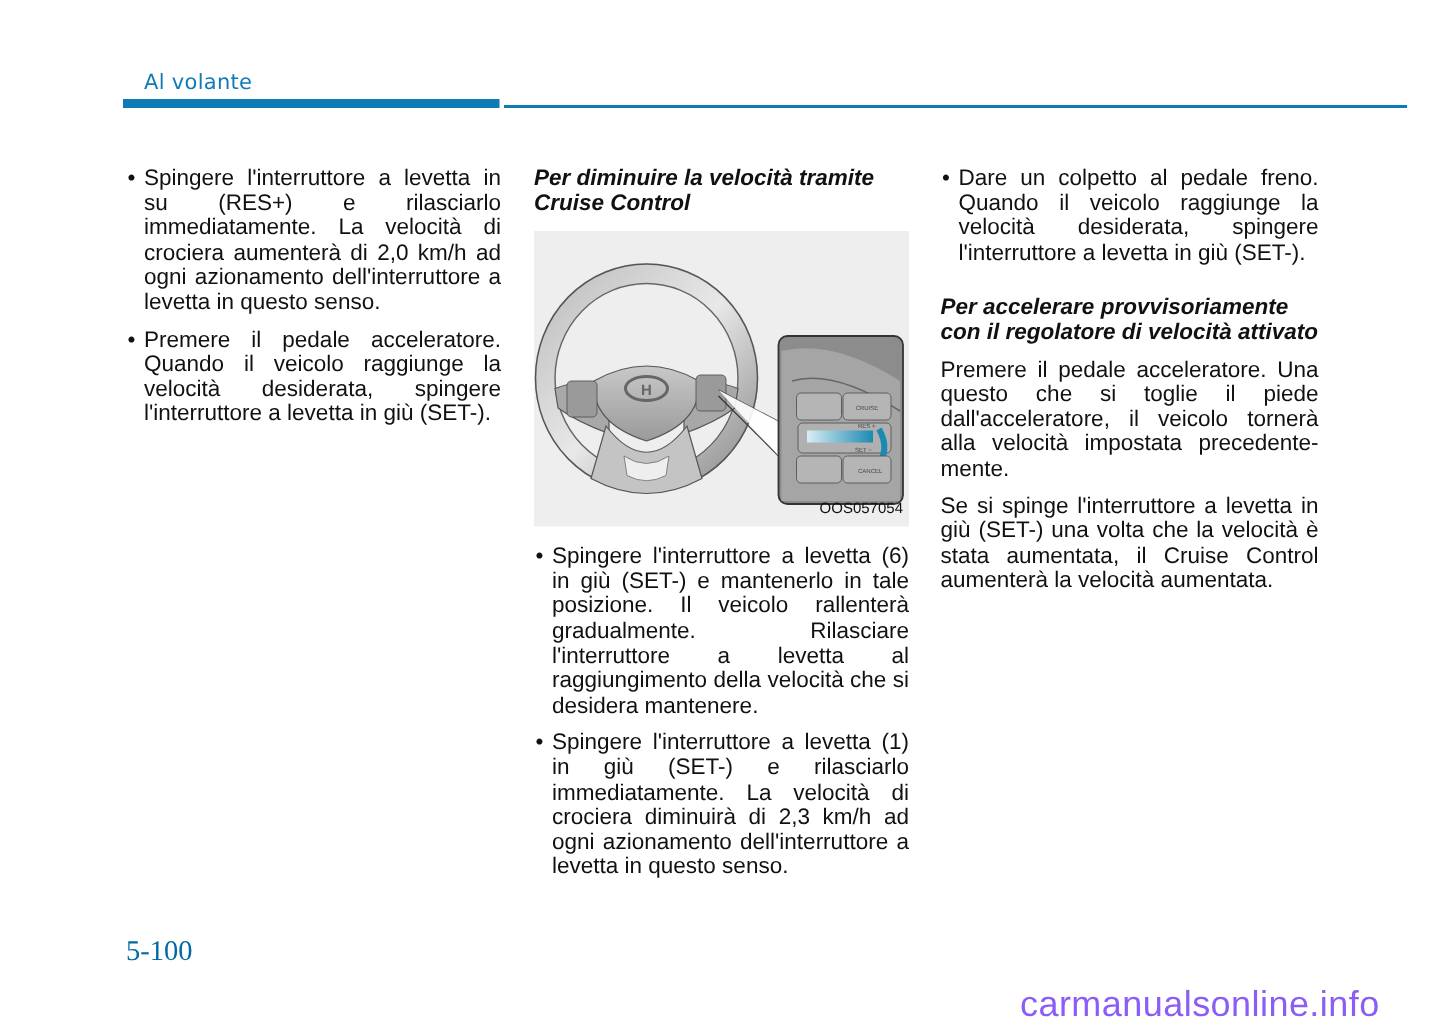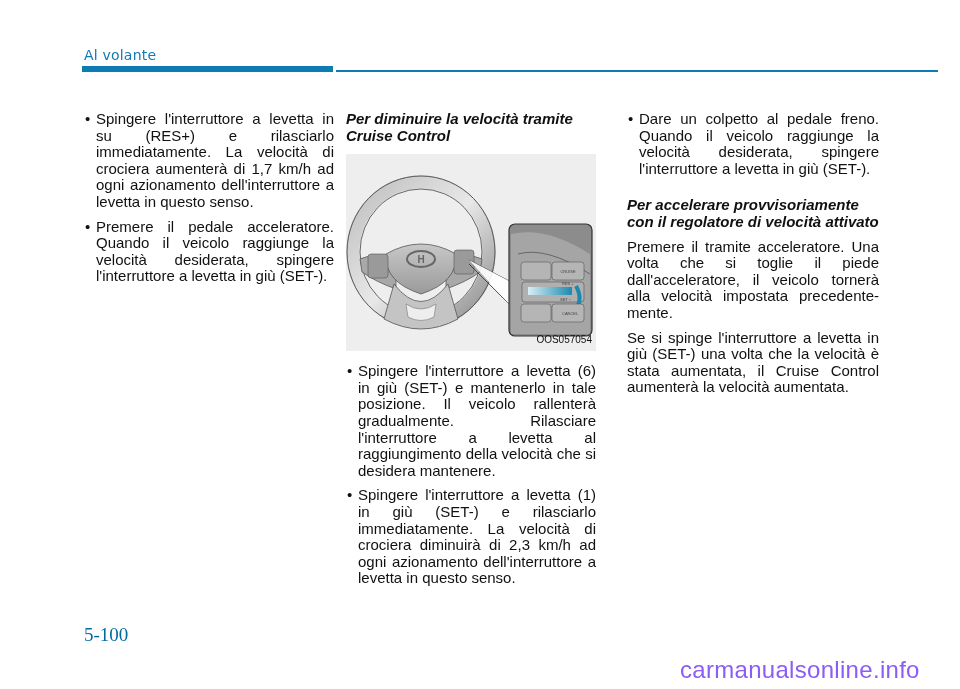--- a/index.html
+++ b/index.html
@@ -3,35 +3,35 @@
 <meta charset="utf-8">
 <style>
   html, body { margin: 0; padding: 0; }
   body {
     width: 960px; height: 689px; position: relative; overflow: hidden;
     background: #ffffff;
     font-family: "Liberation Sans", sans-serif;
     color: #111;
   }
   .section-title {
-    position: absolute; left: 84px; top: 47px;
+    position: absolute; left: 96px; top: 47px;
     font-family: "DejaVu Sans", sans-serif;
     font-size: 14px; color: #0f7bb5; letter-spacing: 0.2px;
   }
   .bar-thick {
     position: absolute; left: 82px; top: 66px; width: 251px; height: 6px;
     background: #0f7bb5;
   }
   .bar-thin {
     position: absolute; left: 336px; top: 70px; width: 602px; height: 2px;
     background: #0f7bb5;
   }
   .col { position: absolute; top: 111px; font-size: 15px; line-height: 16.6px; }
   .col1 { left: 84px; width: 250px; }
-  .col2 { left: 346px; width: 250px; }
+  .col2 { left: 356px; width: 250px; }
   .col3 { left: 627px; width: 252px; }
 
   ul.bullets { list-style: none; margin: 0; padding: 0; }
   ul.bullets li {
     position: relative; padding-left: 12px; text-align: justify;
     text-align-last: left; margin-bottom: 8px;
   }
   ul.bullets li .dot {
     position: absolute; left: 1px; top: 0;
   }
@@ -62,21 +62,21 @@
 </style>
 </head>
 <body>
 
 <div class="section-title">Al volante</div>
 <div class="bar-thick"></div>
 <div class="bar-thin"></div>
 
 <div class="col col1">
   <ul class="bullets">
-    <li><span class="dot">•</span><span>Spingere l'interruttore a levetta in su (RES+) e rilasciarlo immediatamente. La velocità di crociera aumenterà di 1,7 km/h ad ogni azionamento dell'interruttore a levetta in questo senso.</span></li>
+    <li><span class="dot">•</span><span>Spingere l'interruttore a levetta in su (RES+) e rilasciarlo immediatamente. La velocità di crociera aumenterà di 2,0 km/h ad ogni azionamento dell'interruttore a levetta in questo senso.</span></li>
     <li><span class="dot">•</span><span>Premere il pedale acceleratore. Quando il veicolo raggiunge la velocità desiderata, spingere l'interruttore a levetta in giù (SET-).</span></li>
   </ul>
 </div>
 
 <div class="col col2">
   <div class="sub-heading">Per diminuire la velocità tramite Cruise Control</div>
   <div class="figure">
     <svg width="250" height="197" viewBox="0 0 250 197">
       <defs>
         <linearGradient id="rim" x1="0" y1="0" x2="1" y2="1">
@@ -137,18 +137,18 @@
     <li><span class="dot">•</span><span>Spingere l'interruttore a levetta (6) in giù (SET-) e mantenerlo in tale posizione. Il veicolo rallenterà gradualmente. Rilasciare l'interruttore a levetta al raggiungimento della velocità che si desidera mantenere.</span></li>
     <li><span class="dot">•</span><span>Spingere l'interruttore a levetta (1) in giù (SET-) e rilasciarlo immediatamente. La velocità di crociera diminuirà di 2,3 km/h ad ogni azionamento dell'interruttore a levetta in questo senso.</span></li>
   </ul>
 </div>
 
 <div class="col col3">
   <ul class="bullets">
     <li><span class="dot">•</span><span>Dare un colpetto al pedale freno. Quando il veicolo raggiunge la velocità desiderata, spingere l'interruttore a levetta in giù (SET-).</span></li>
   </ul>
   <div class="sub-heading" style="margin-top:20px;">Per accelerare provvisoriamente con il regolatore di velocità attivato</div>
-  <p class="para">Premere il tramite acceleratore. Una volta che si toglie il piede dall'acceleratore, il veicolo tornerà alla velocità impostata precedente-mente.</p>
+  <p class="para">Premere il pedale acceleratore. Una questo che si toglie il piede dall'acceleratore, il veicolo tornerà alla velocità impostata precedente-mente.</p>
   <p class="para">Se si spinge l'interruttore a levetta in giù (SET-) una volta che la velocità è stata aumentata, il Cruise Control aumenterà la velocità aumentata.</p>
 </div>
 
 <div class="page-number">5-100</div>
 <div class="watermark">carmanualsonline.info</div>
 
 </body></html>

